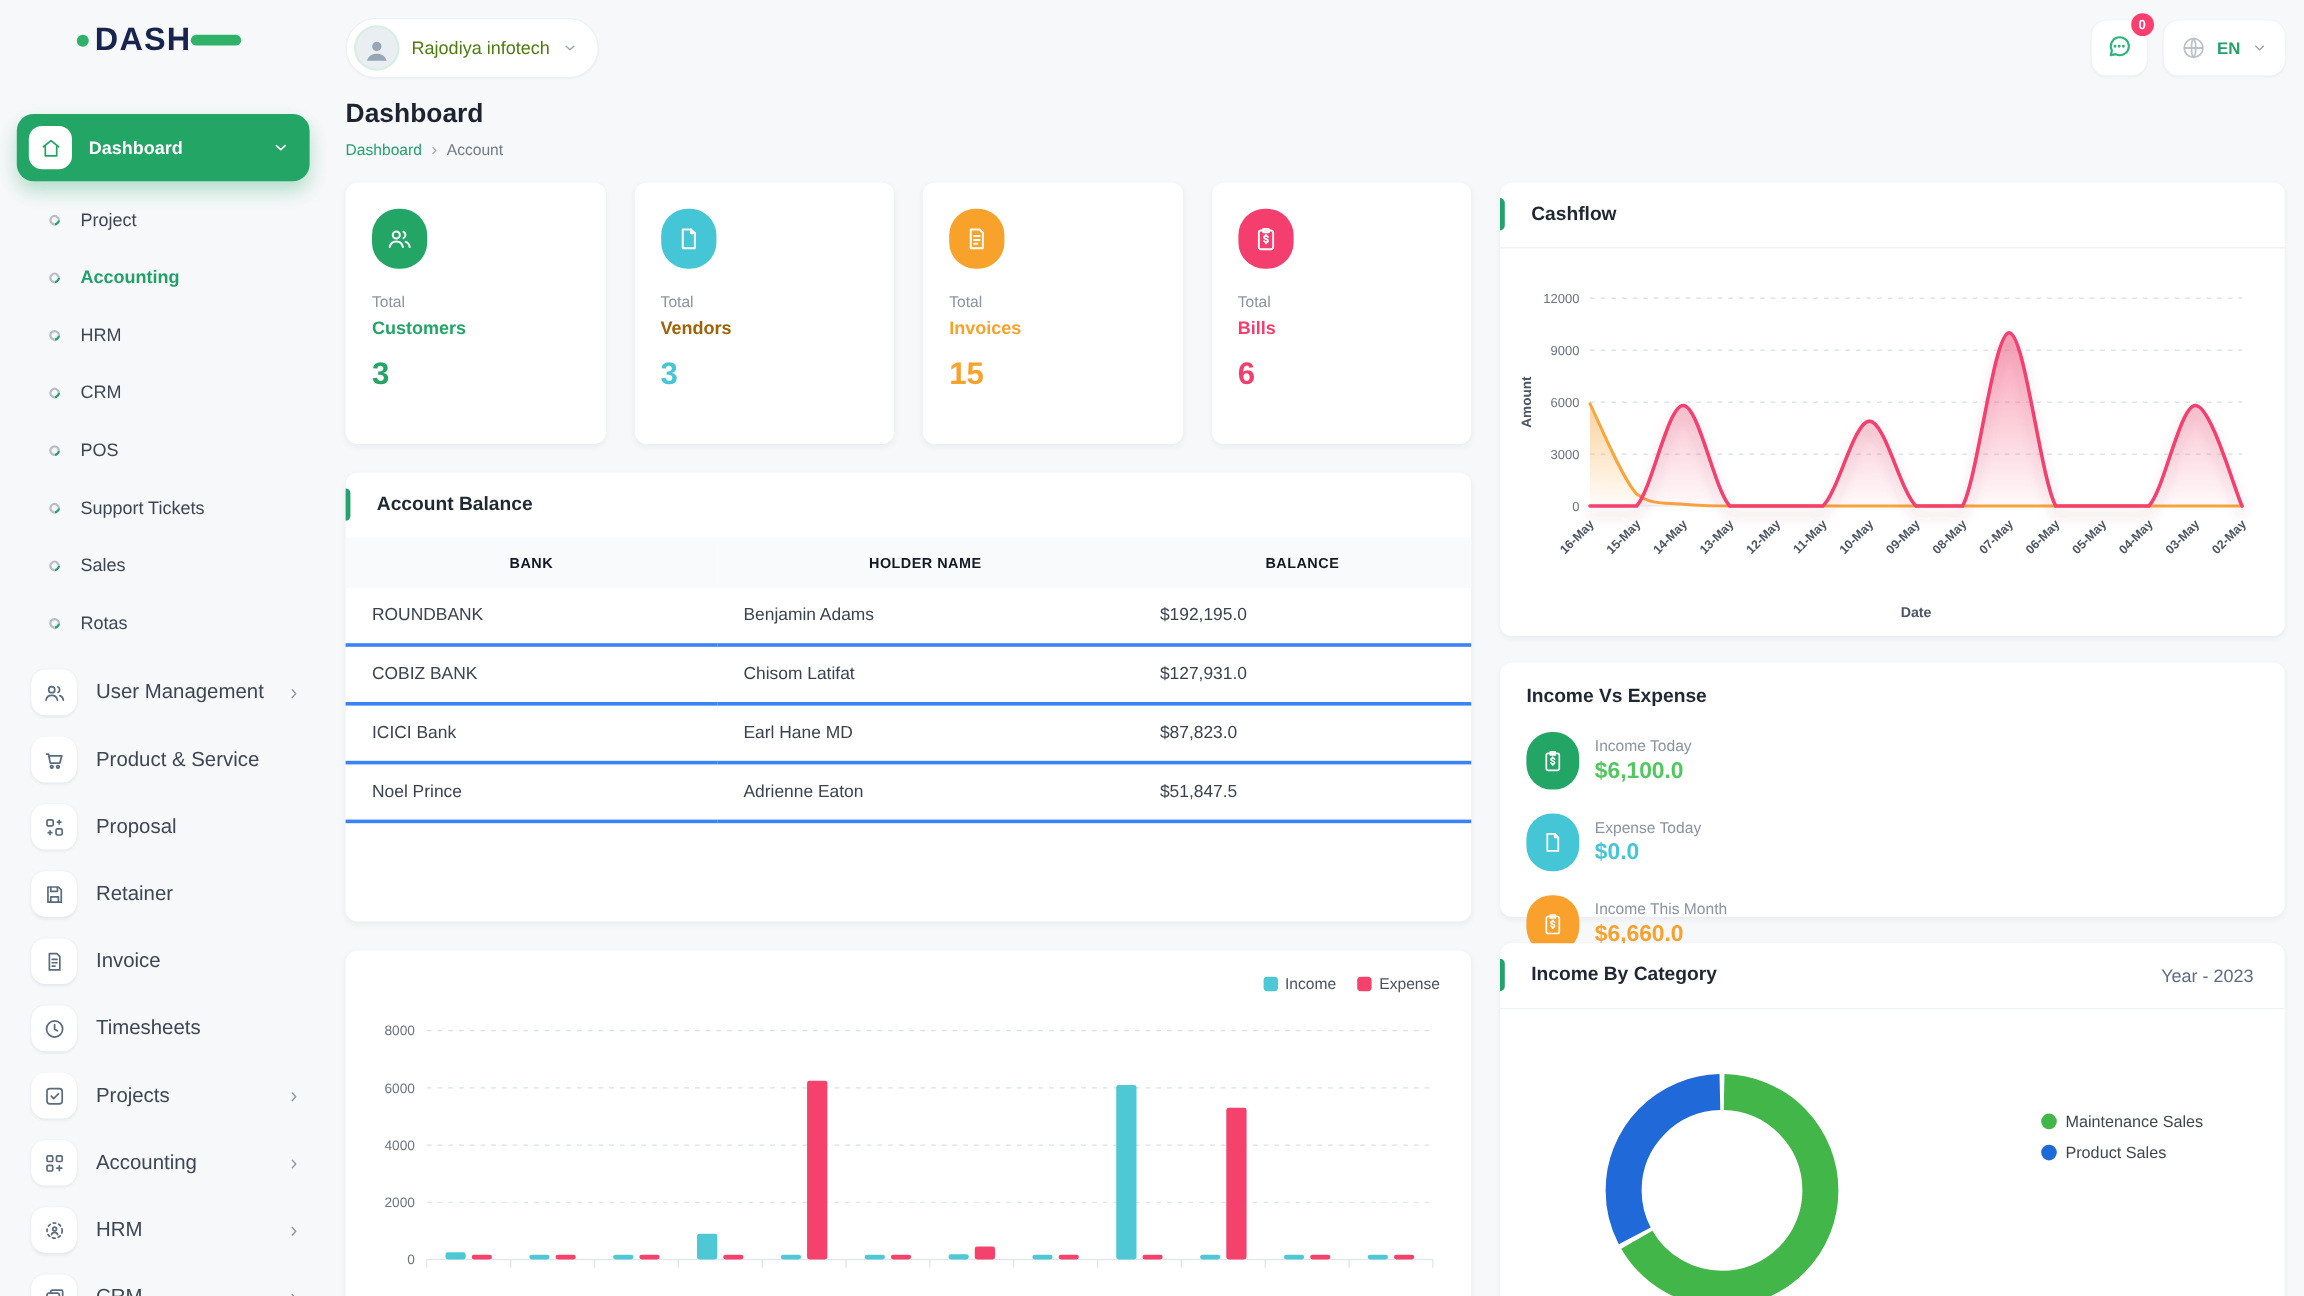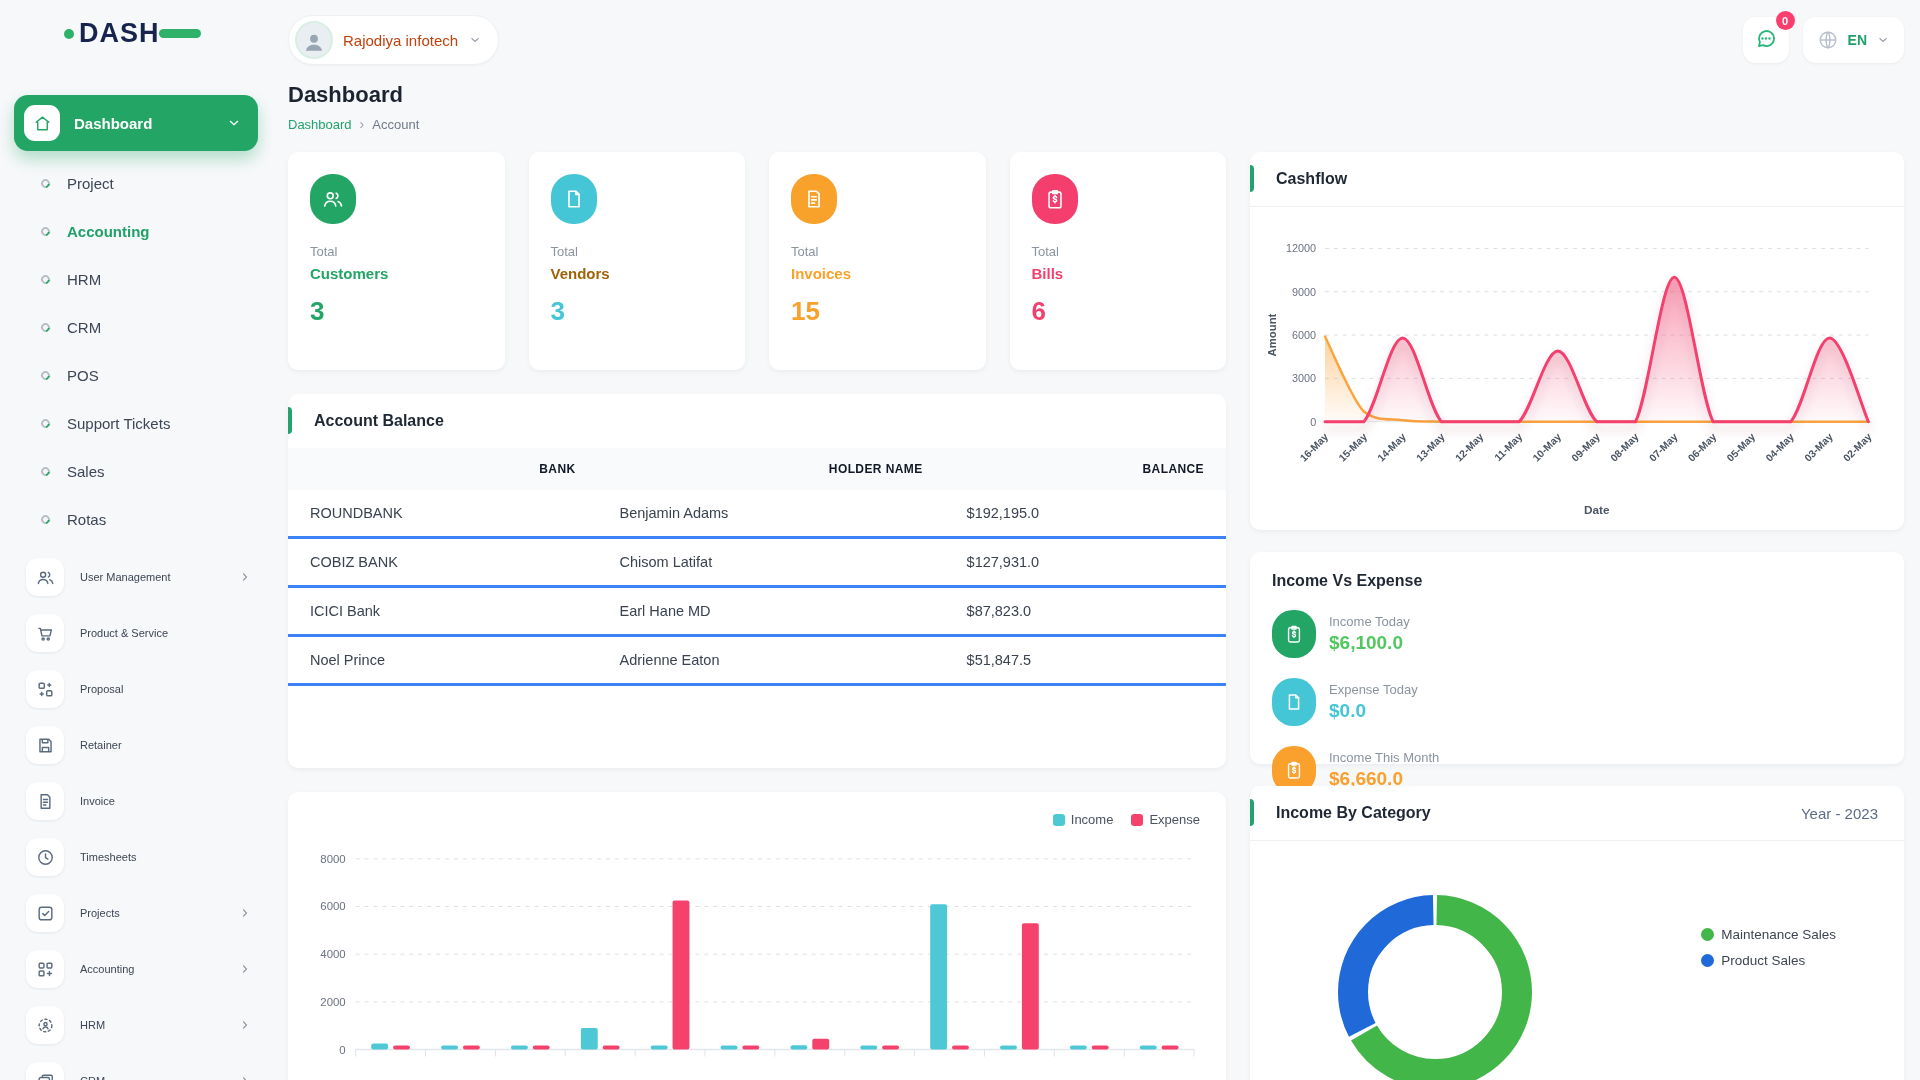--- a/index.html
+++ b/index.html
@@ -25,36 +25,36 @@
 
   .sub-nav { margin-top:8px; }
   .sub-item { display:flex; align-items:center; gap:17px; height:48px; padding-left:27px;
     font-size:15px; color:#3c4654; cursor:pointer; }
   .sub-item.active { color:#22a06a; font-weight:700; }
   .bullet { width:9px; height:9px; border-radius:50%; border:2px solid #b6bdc6;
     border-bottom-color:#22a565; transform:rotate(-45deg); flex:0 0 9px; }
 
   .menu-nav { margin-top:6px; }
   .menu-item { display:flex; align-items:center; gap:16px; height:56px; padding:0 6px 0 12px;
-    font-size:11px; color:#3c4654; cursor:pointer; }
+    font-size:17px; color:#3c4654; cursor:pointer; }
   .icon-tile { width:38px; height:38px; border-radius:12px; background:#fff; color:#5b6b7e;
     display:flex; align-items:center; justify-content:center; box-shadow:0 1px 3px rgba(20,30,50,.08); flex:0 0 38px; }
   .icon-tile svg { width:19px; height:19px; }
   .menu-chev { margin-left:auto; color:#8b95a2; width:14px; height:14px; }
   .menu-chev svg { width:14px; height:14px; }
 
   
   .main { flex:1; padding:0 16px; min-width:0; }
   .topbar { height:72px; display:flex; align-items:center; justify-content:space-between; padding-top:8px; }
   .user-pill { display:flex; align-items:center; gap:10px; background:#fff; border:1px solid #eef1f4;
     border-radius:26px; padding:5px 16px 5px 6px; cursor:pointer; box-shadow:0 1px 2px rgba(20,30,50,.04); }
   .avatar { width:38px; height:38px; border-radius:50%; background:#e9eef3; border:2px solid #d9efe3;
     color:#98a5b3; display:flex; align-items:center; justify-content:center; overflow:hidden; }
   .avatar svg { width:26px; height:26px; margin-top:4px; }
-  .user-name { font-size:15px; color:#c2410c; }
+  .user-name { font-size:15px; color:#4d7c0f; }
   .pill-chev { color:#9aa4af; width:14px; height:14px; } .pill-chev svg{ width:14px; height:14px; }
 
   .top-actions { display:flex; align-items:center; gap:14px; }
   .icon-btn { position:relative; width:46px; height:46px; border:none; background:#fff; border-radius:13px;
     box-shadow:0 1px 3px rgba(20,30,50,.06); cursor:pointer; color:#26b678;
     display:flex; align-items:center; justify-content:center; }
   .icon-btn svg { width:24px; height:24px; }
   .badge { position:absolute; top:-6px; right:-6px; min-width:19px; height:19px; border-radius:10px;
     background:#fb3e6e; color:#fff; font-size:11px; font-weight:700; display:flex; align-items:center; justify-content:center; padding:0 4px; }
   .lang-pill { display:flex; align-items:center; gap:9px; height:46px; background:#fff; border:none; border-radius:13px;
@@ -87,21 +87,21 @@
   .card-head { position:relative; display:flex; align-items:center; justify-content:space-between; padding:18px 26px; }
   .card-head h2 { font-size:16px; font-weight:700; color:#1f2733; }
   .card-head.accent::before { content:""; position:absolute; left:0; top:13px; width:4px; height:27px;
     background:#23a26d; border-radius:0 4px 4px 0; }
   .card-head.divided { border-bottom:1px solid #eef1f4; }
   .head-right { font-size:15px; color:#5d6c85; }
 
   
   .balance-card { min-height:374px; }
   table { width:100%; border-collapse:collapse; }
-  thead th { background:#f8fafc; text-align:right; padding:14px 22px; font-size:12px; font-weight:700;
+  thead th { background:#f8fafc; text-align:center; padding:14px 22px; font-size:12px; font-weight:700;
     color:#121826; letter-spacing:.4px; }
   tbody td { padding:15px 22px; font-size:14.5px; color:#3a4350; border-bottom:3px solid #3b82f6; }
   th:nth-child(1){ width:33%; } th:nth-child(2){ width:37%; }
 
   
   .chart-card { height:436px; overflow:hidden; }
   .bar-legend { display:flex; justify-content:flex-end; gap:18px; padding:20px 26px 0; }
   .legend-item { display:flex; align-items:center; gap:6px; font-size:13px; color:#4a5261; cursor:pointer; }
   .legend-swatch { width:12px; height:12px; border-radius:3px; }
   .chart-body { padding:6px 12px 0; }

